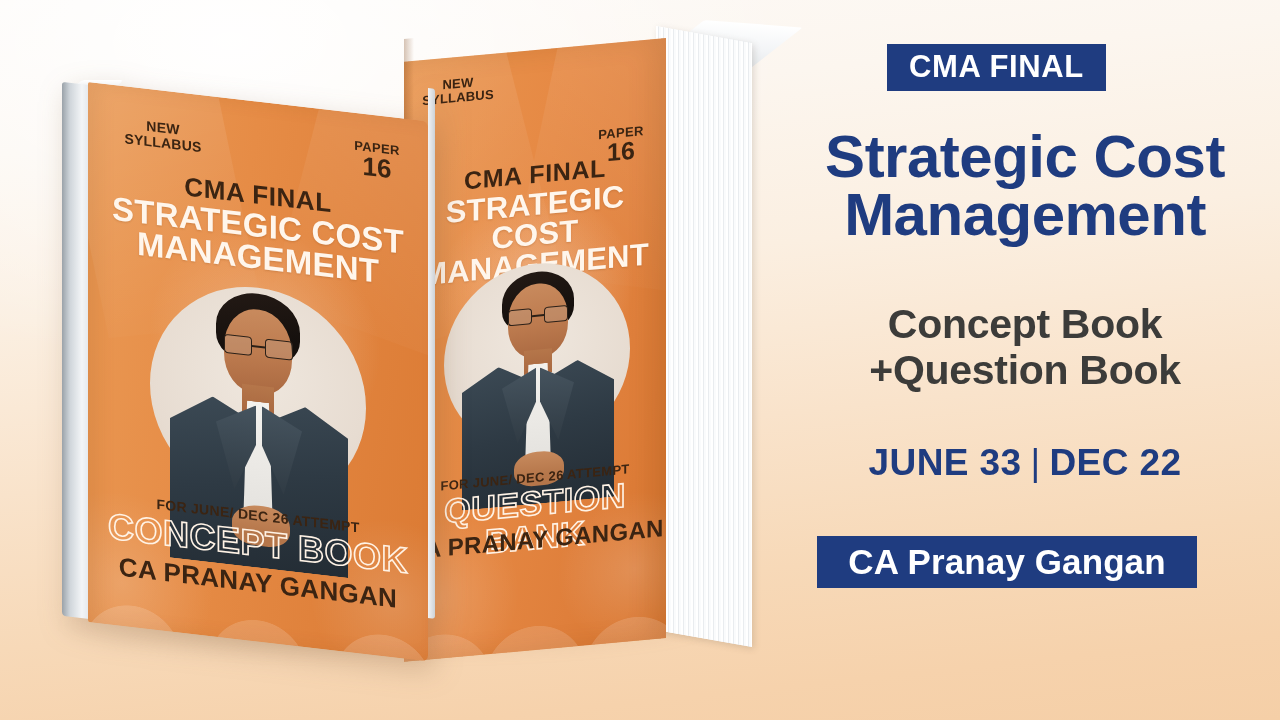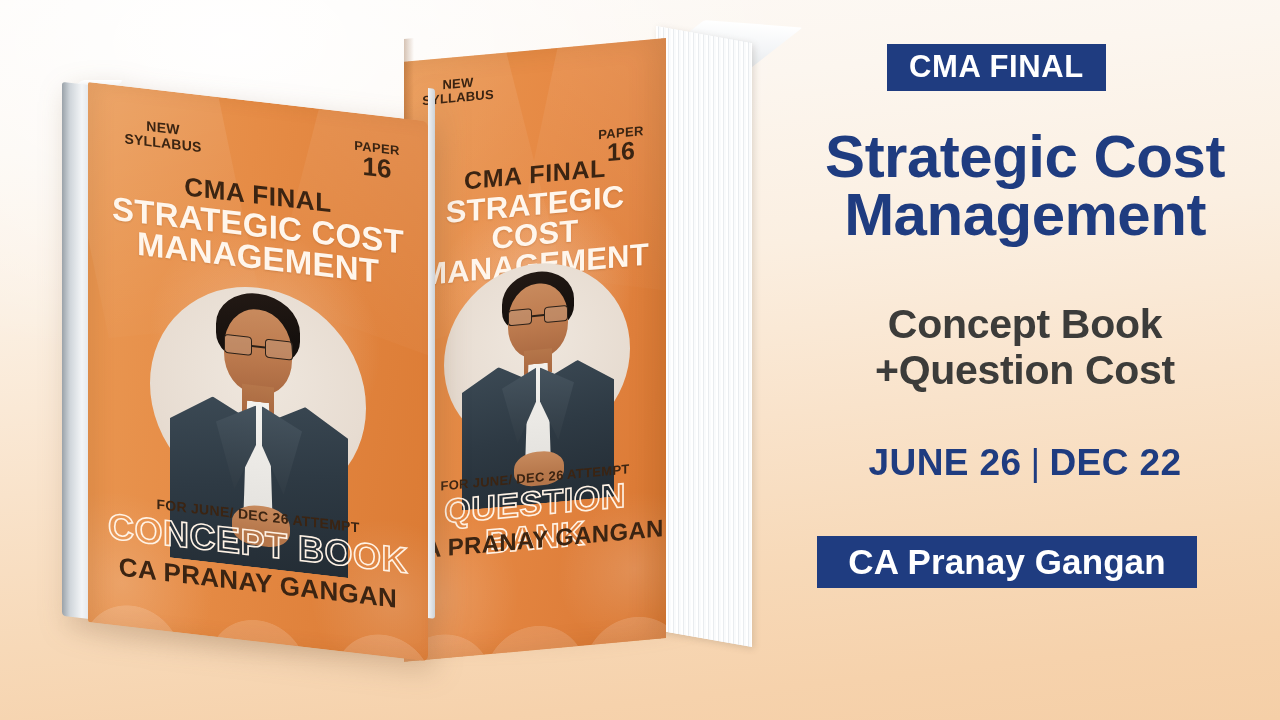--- a/index.html
+++ b/index.html
@@ -464,23 +464,23 @@
 
     <div class="badge-top">CMA FINAL</div>
 
     <div class="headline">
       <span>Strategic Cost</span>
       <span class="l2">Management</span>
     </div>
 
     <div class="subhead">
       <span>Concept Book</span>
-      <span class="l2">+Question Cost</span>
+      <span class="l2">+Question Book</span>
     </div>
 
     <div class="attempts">
-      <span>JUNE 26</span><span class="sep">|</span><span>DEC 22</span>
+      <span>JUNE 33</span><span class="sep">|</span><span>DEC 22</span>
     </div>
 
     <div class="badge-author">CA Pranay Gangan</div>
   </div>
 
 </div>
 
 </body></html>

